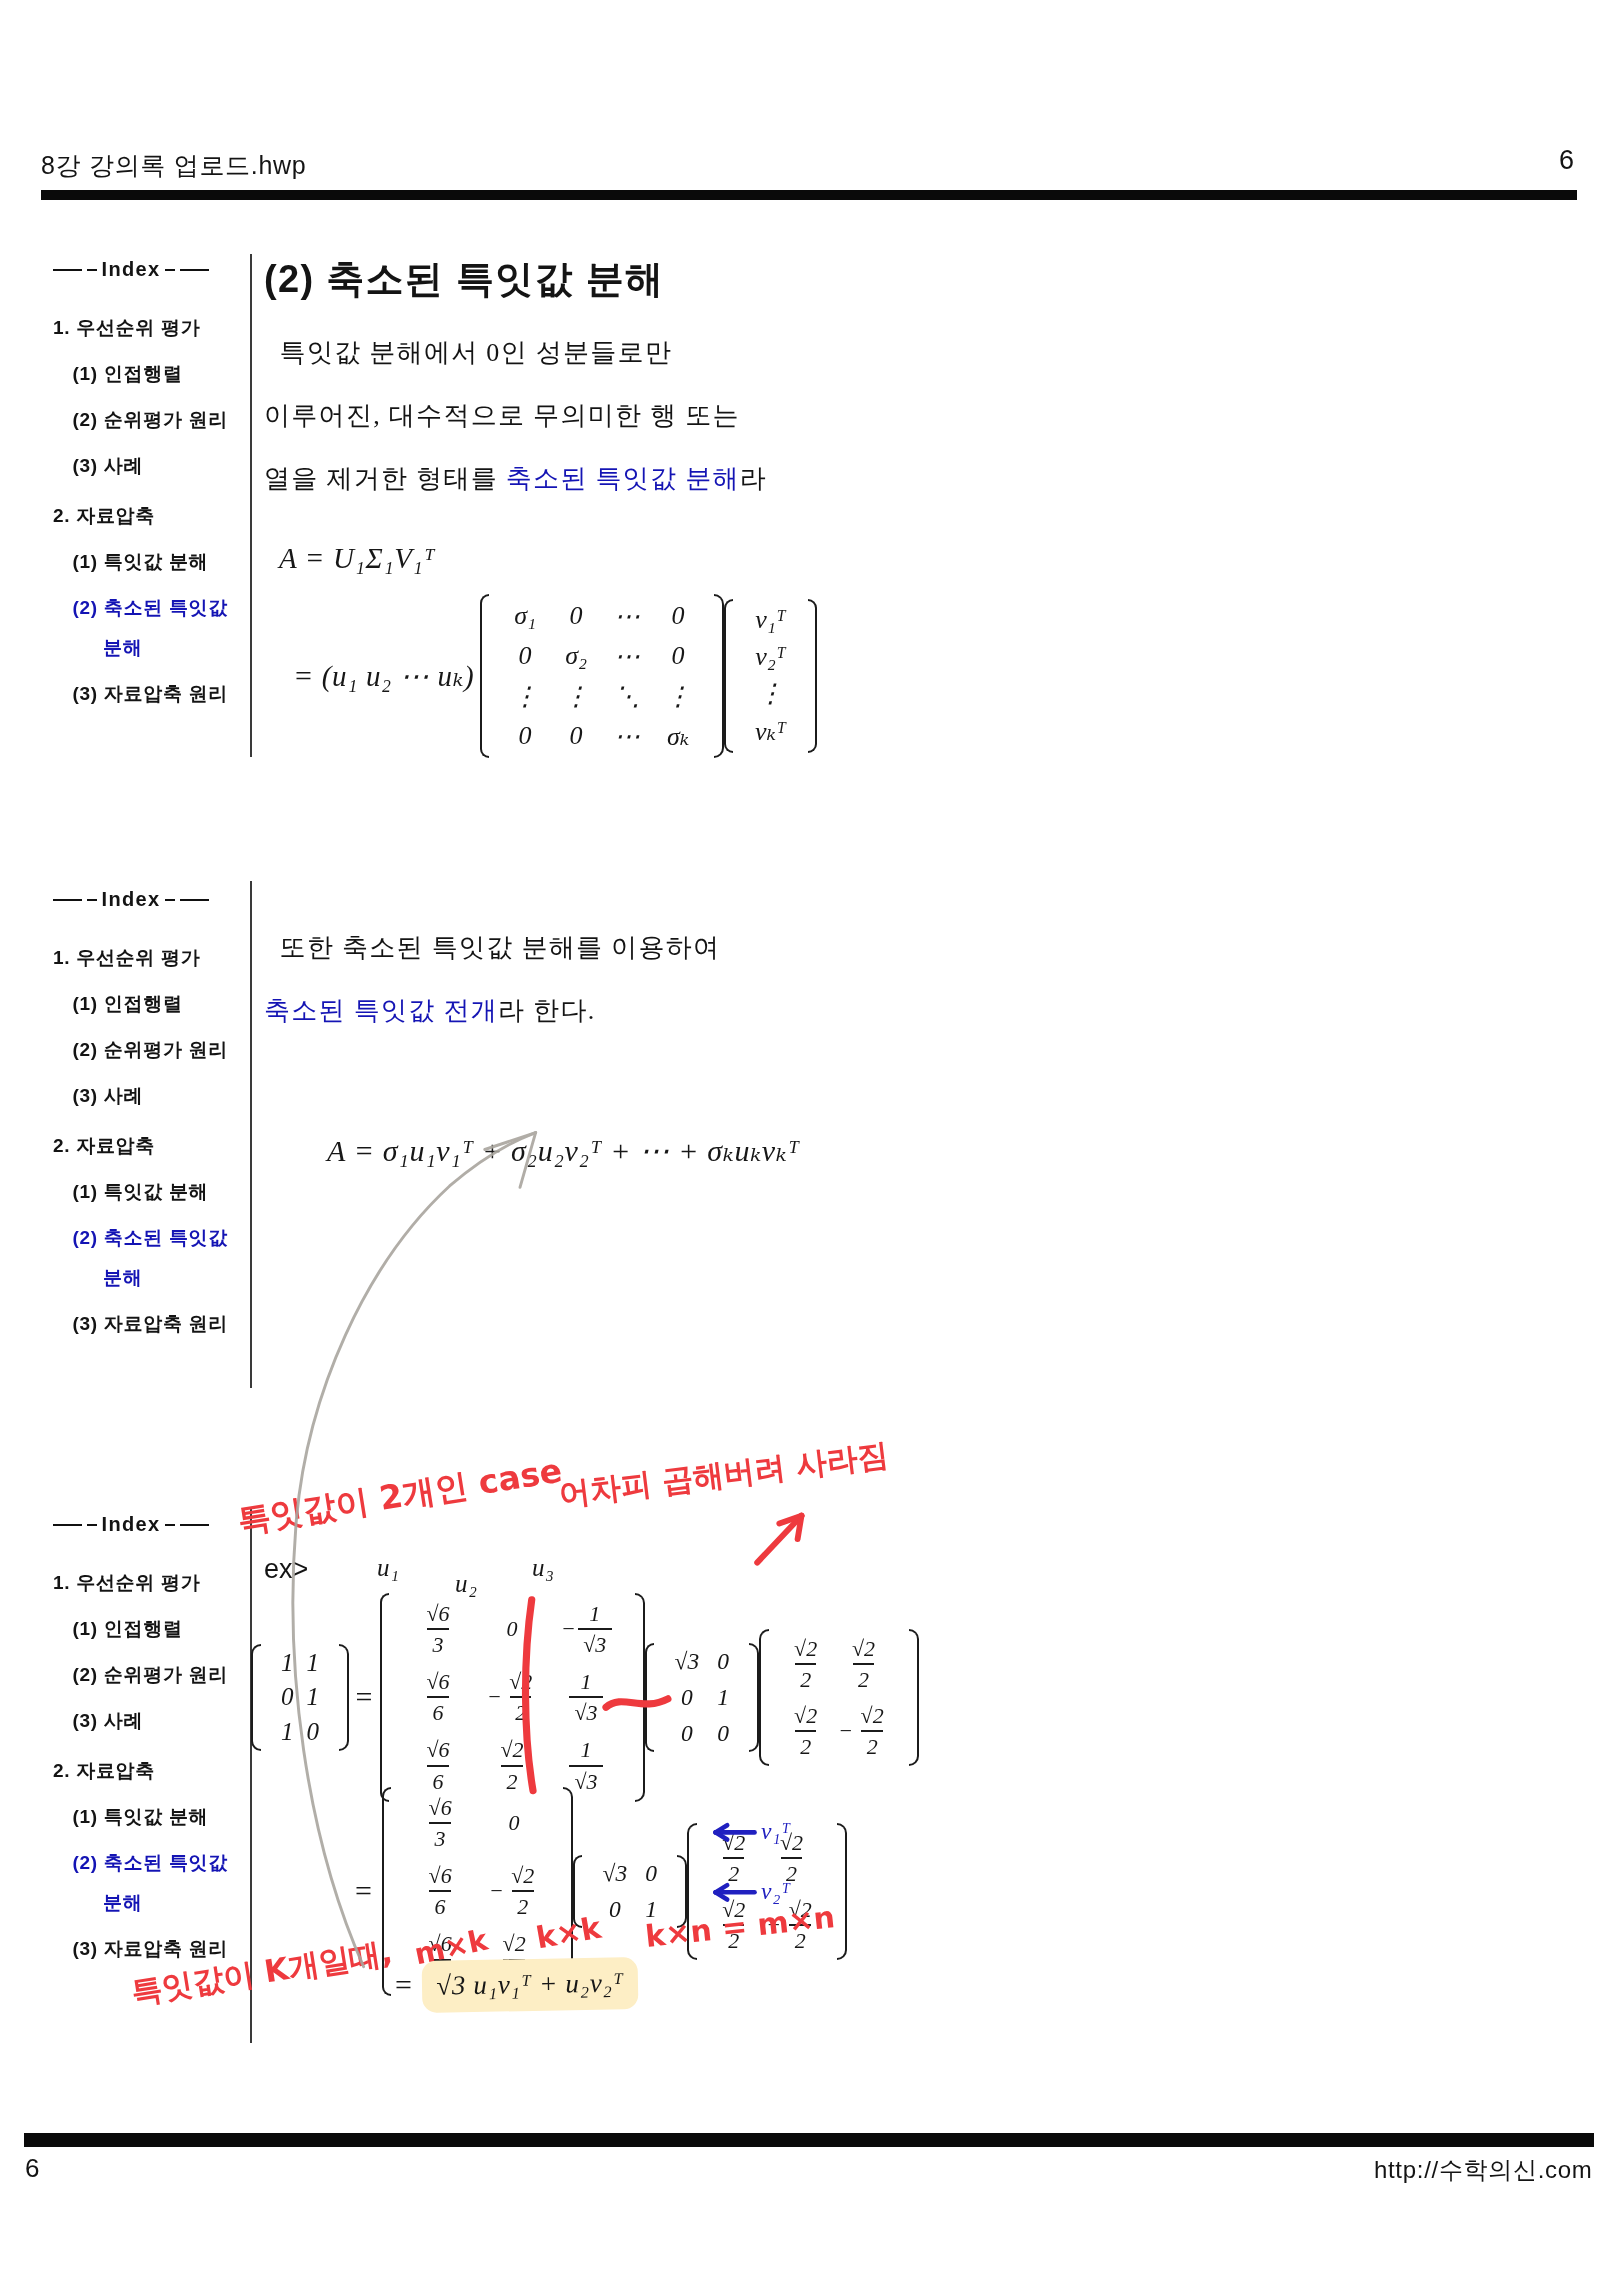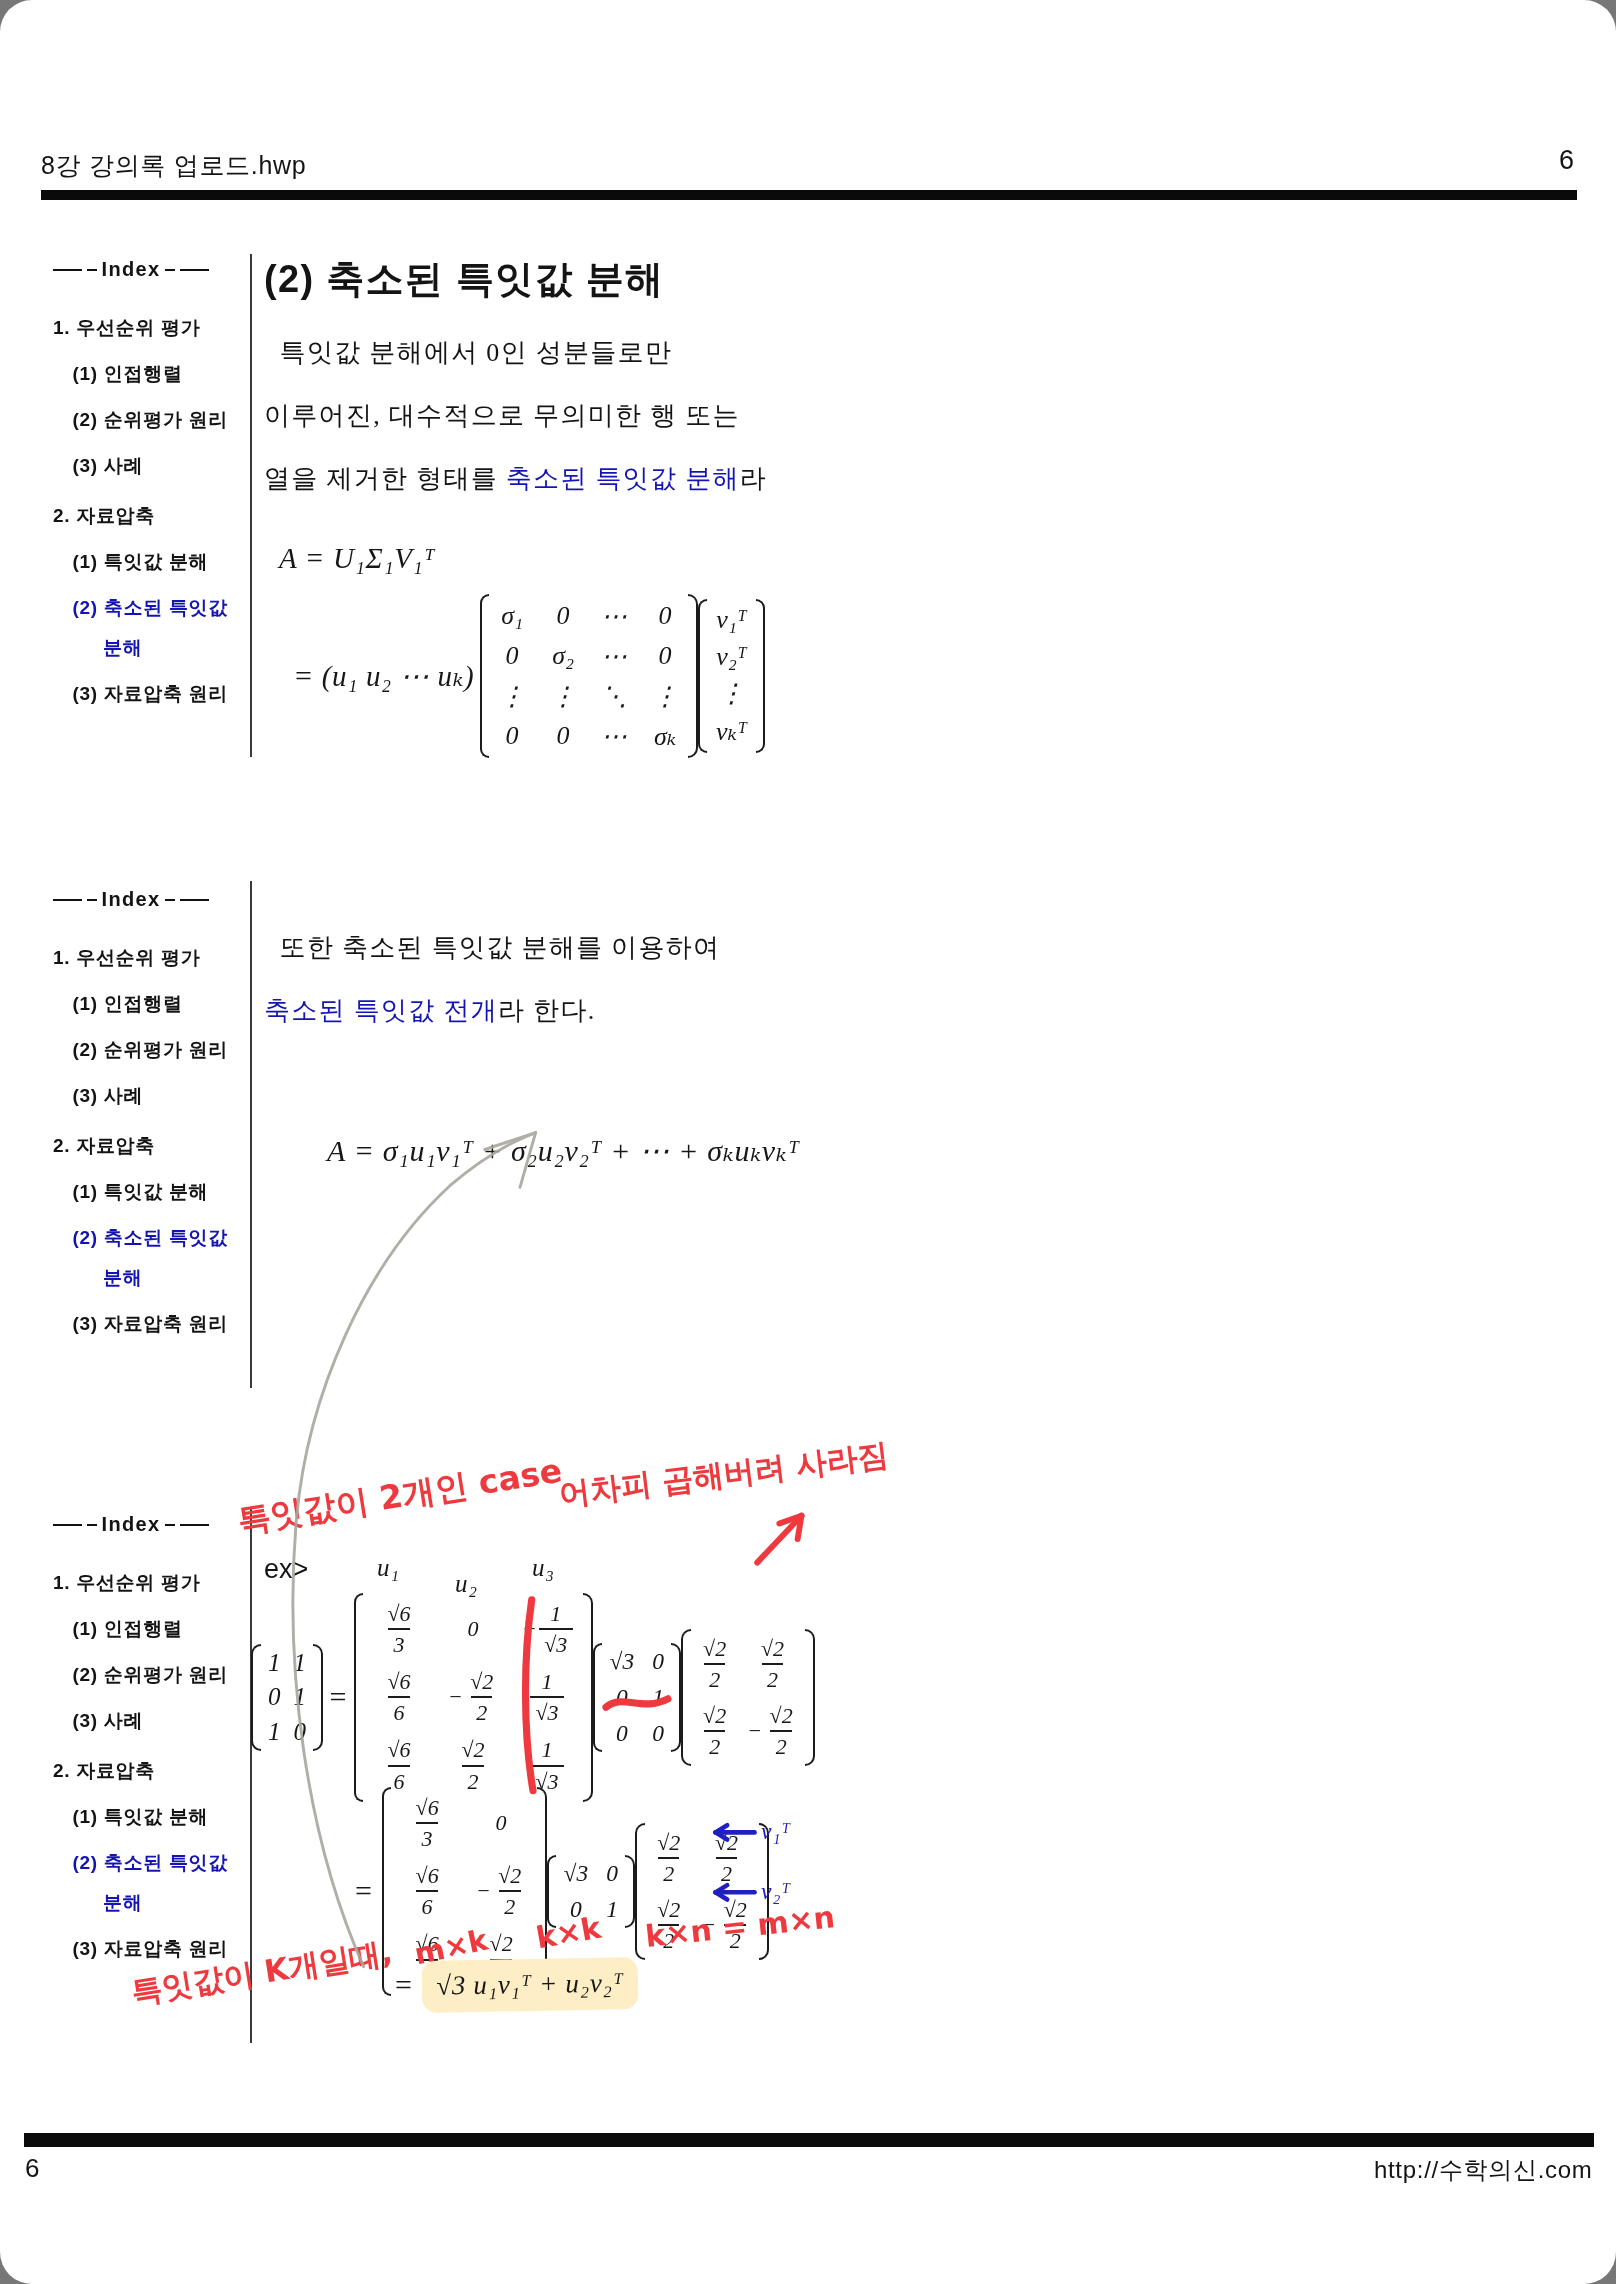--- a/index.html
+++ b/index.html
@@ -10,21 +10,20 @@
     --pencil:#a9a59e;
     --arrowblue:#2020c0;
     --rule:#0a0a0a;
   }
   *{box-sizing:border-box;}
   body{margin:0;background:#777;}
   .page{
     position:relative;width:1616px;height:2284px;background:#ffffff;
     font-family:"Liberation Sans","DejaVu Sans",sans-serif;color:var(--text);
     overflow:hidden;
-    border-radius:32px;
   }
   .abs{position:absolute;}
   
   .hdr-file{left:41px;top:149px;font-size:25px;letter-spacing:0.7px;}
   .hdr-page{left:1559px;top:145px;font-size:27px;}
   .hdr-rule{left:41px;top:190px;width:1536px;height:9.8px;background:var(--rule);}
   .ftr-rule{left:23.5px;top:2133px;width:1570px;height:13.7px;background:var(--rule);}
   .ftr-page{left:25px;top:2153px;font-size:26px;}
   .ftr-url{right:23.5px;top:2154px;font-size:24px;letter-spacing:0.7px;}
   
@@ -40,21 +39,21 @@
   .idx-item.active{color:var(--blue);}
   .vline{width:2px;background:#3a3a3a;left:250px;}
   
   .para{font-family:"Liberation Serif","DejaVu Serif",serif;font-size:26px;line-height:63px;letter-spacing:1.3px;white-space:nowrap;}
   .para .indent{padding-left:15.6px;}
   .em-blue{color:var(--blue);}
   .sec-title{font-size:38px;font-weight:bold;letter-spacing:1.3px;white-space:nowrap;}
   
   .math{font-family:"Liberation Serif","DejaVu Serif",serif;font-style:italic;letter-spacing:0.7px;white-space:nowrap;color:#171717;}
   .eqrow{display:flex;align-items:center;}
-  .mat{display:inline-flex;align-items:center;font-family:"Liberation Serif","DejaVu Serif",serif;font-style:italic;color:#171717;}
+  .mat{display:inline-flex;align-items:center;font-family:"Liberation Serif","DejaVu Serif",serif;font-style:italic;color:#171717;gap:13px;}
   .paren{width:9.8px;align-self:stretch;}
   .paren.l{border-left:2.6px solid #1b1b1b;border-top:2.6px solid #1b1b1b;border-bottom:2.6px solid #1b1b1b;border-radius:17px 0 0 17px;margin-right:5.9px;}
   .paren.r{border-right:2.6px solid #1b1b1b;border-top:2.6px solid #1b1b1b;border-bottom:2.6px solid #1b1b1b;border-radius:0 17px 17px 0;margin-left:5.9px;}
   .cells{display:grid;justify-items:center;align-items:center;}
   .gA{grid-template-columns:repeat(2,auto);column-gap:13px;row-gap:6.5px;font-size:25px;padding:5.2px 1.3px;}
   .gSig4{grid-template-columns:repeat(4,auto);column-gap:25px;row-gap:9px;font-size:26px;padding:6.5px 3.9px;}
   .gV4{grid-template-columns:auto;row-gap:6.5px;font-size:26px;padding:6.5px 2.6px;}
   .gU3{grid-template-columns:repeat(3,minmax(57px,auto));column-gap:17px;row-gap:11.7px;font-size:22px;padding:7.8px 1.3px;}
   .gS3{grid-template-columns:repeat(2,auto);column-gap:18px;row-gap:9px;font-size:23.5px;padding:5.2px 1.3px;}
   .gV2{grid-template-columns:repeat(2,auto);column-gap:15.6px;row-gap:10.4px;font-size:22px;padding:6.5px 1.3px;}

